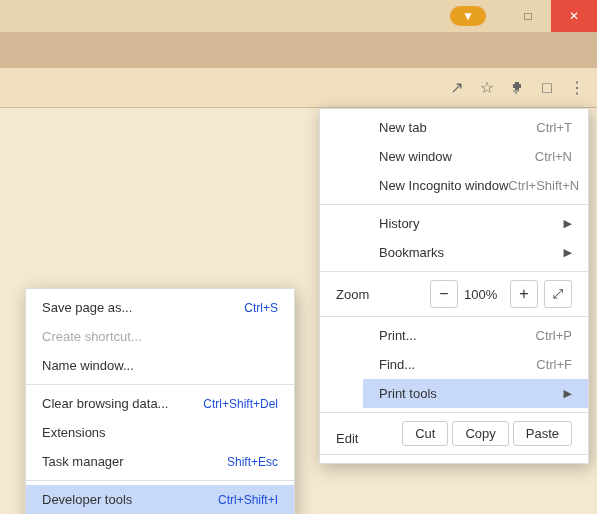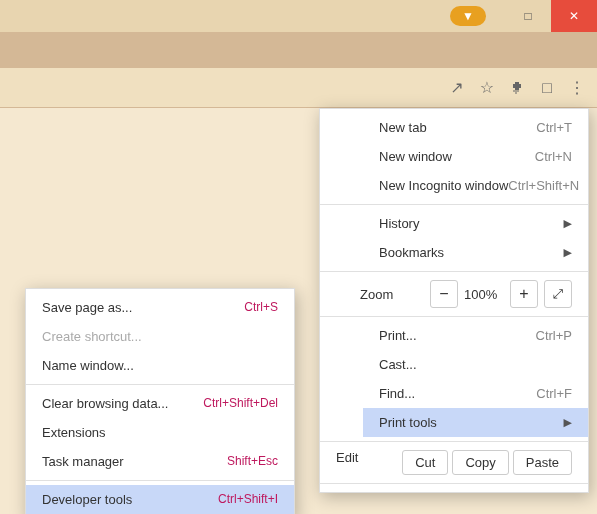--- a/index.html
+++ b/index.html
@@ -96,29 +96,29 @@
       width: 270px;
       background: white;
       box-shadow: 2px 4px 16px rgba(0,0,0,0.25);
       border: 1px solid #ddd;
       z-index: 200;
       padding: 4px 0;
     }
     .left-submenu .menu-item {
       padding: 7px 16px;
       display: flex;
-      align-items: flex-start;
+      align-items: flex-end;
       justify-content: space-between;
       cursor: pointer;
       color: #333;
       white-space: nowrap;
     }
     .left-submenu .menu-item.highlighted { background: #c8d8f8; }
     .left-submenu .menu-item.disabled { color: #aaa; cursor: default; }
-    .left-submenu .menu-item .shortcut { color: #be185d; font-size: 12px; }
+    .left-submenu .menu-item .shortcut { color: #1d4ed8; font-size: 12px; }
     .left-submenu .separator {
       height: 1px;
       background: #e0e0e0;
       margin: 4px 0;
     }
 
     
     .main-menu {
       position: absolute;
       right: 8px;
@@ -145,21 +145,20 @@
     .main-menu .separator {
       height: 1px;
       background: #e0e0e0;
       margin: 4px 0;
     }
     .main-menu .zoom-row {
       padding: 4px 16px;
       display: flex;
       align-items: center;
       gap: 8px;
-      margin-left: 24px;
     }
     .main-menu .zoom-label {
       flex: 1;
       color: #333;
     }
     .main-menu .zoom-controls {
       display: flex;
       align-items: center;
       gap: 6px;
     }
@@ -191,21 +190,21 @@
       display: flex;
       align-items: center;
       justify-content: center;
       cursor: pointer;
       font-size: 13px;
       color: #333;
     }
     .main-menu .edit-row {
       padding: 4px 16px;
       display: flex;
-      align-items: flex-start;
+      align-items: flex-end;
       gap: 16px;
     }
     .edit-label {
       flex: 1;
       color: #333;
     }
     .edit-buttons {
       display: flex;
       gap: 4px;
     }
@@ -323,24 +322,20 @@
         <div class="zoom-btn">+</div>
         <div class="zoom-fullscreen">⤢</div>
       </div>
     </div>
     <div class="separator"></div>
     <div class="menu-item">
       <span>Print...</span>
       <span class="shortcut">Ctrl+P</span>
     </div>
     <div class="menu-item">
-      <span>Cast...</span>
-      <span class="shortcut"></span>
-    </div>
-    <div class="menu-item">
       <span>Find...</span>
       <span class="shortcut">Ctrl+F</span>
     </div>
     <div class="menu-item highlighted" style="background:#c8d8f8;">
       <span>Print tools</span>
       <span class="arrow">▶</span>
     </div>
     <div class="separator"></div>
 
     <div class="edit-row">

